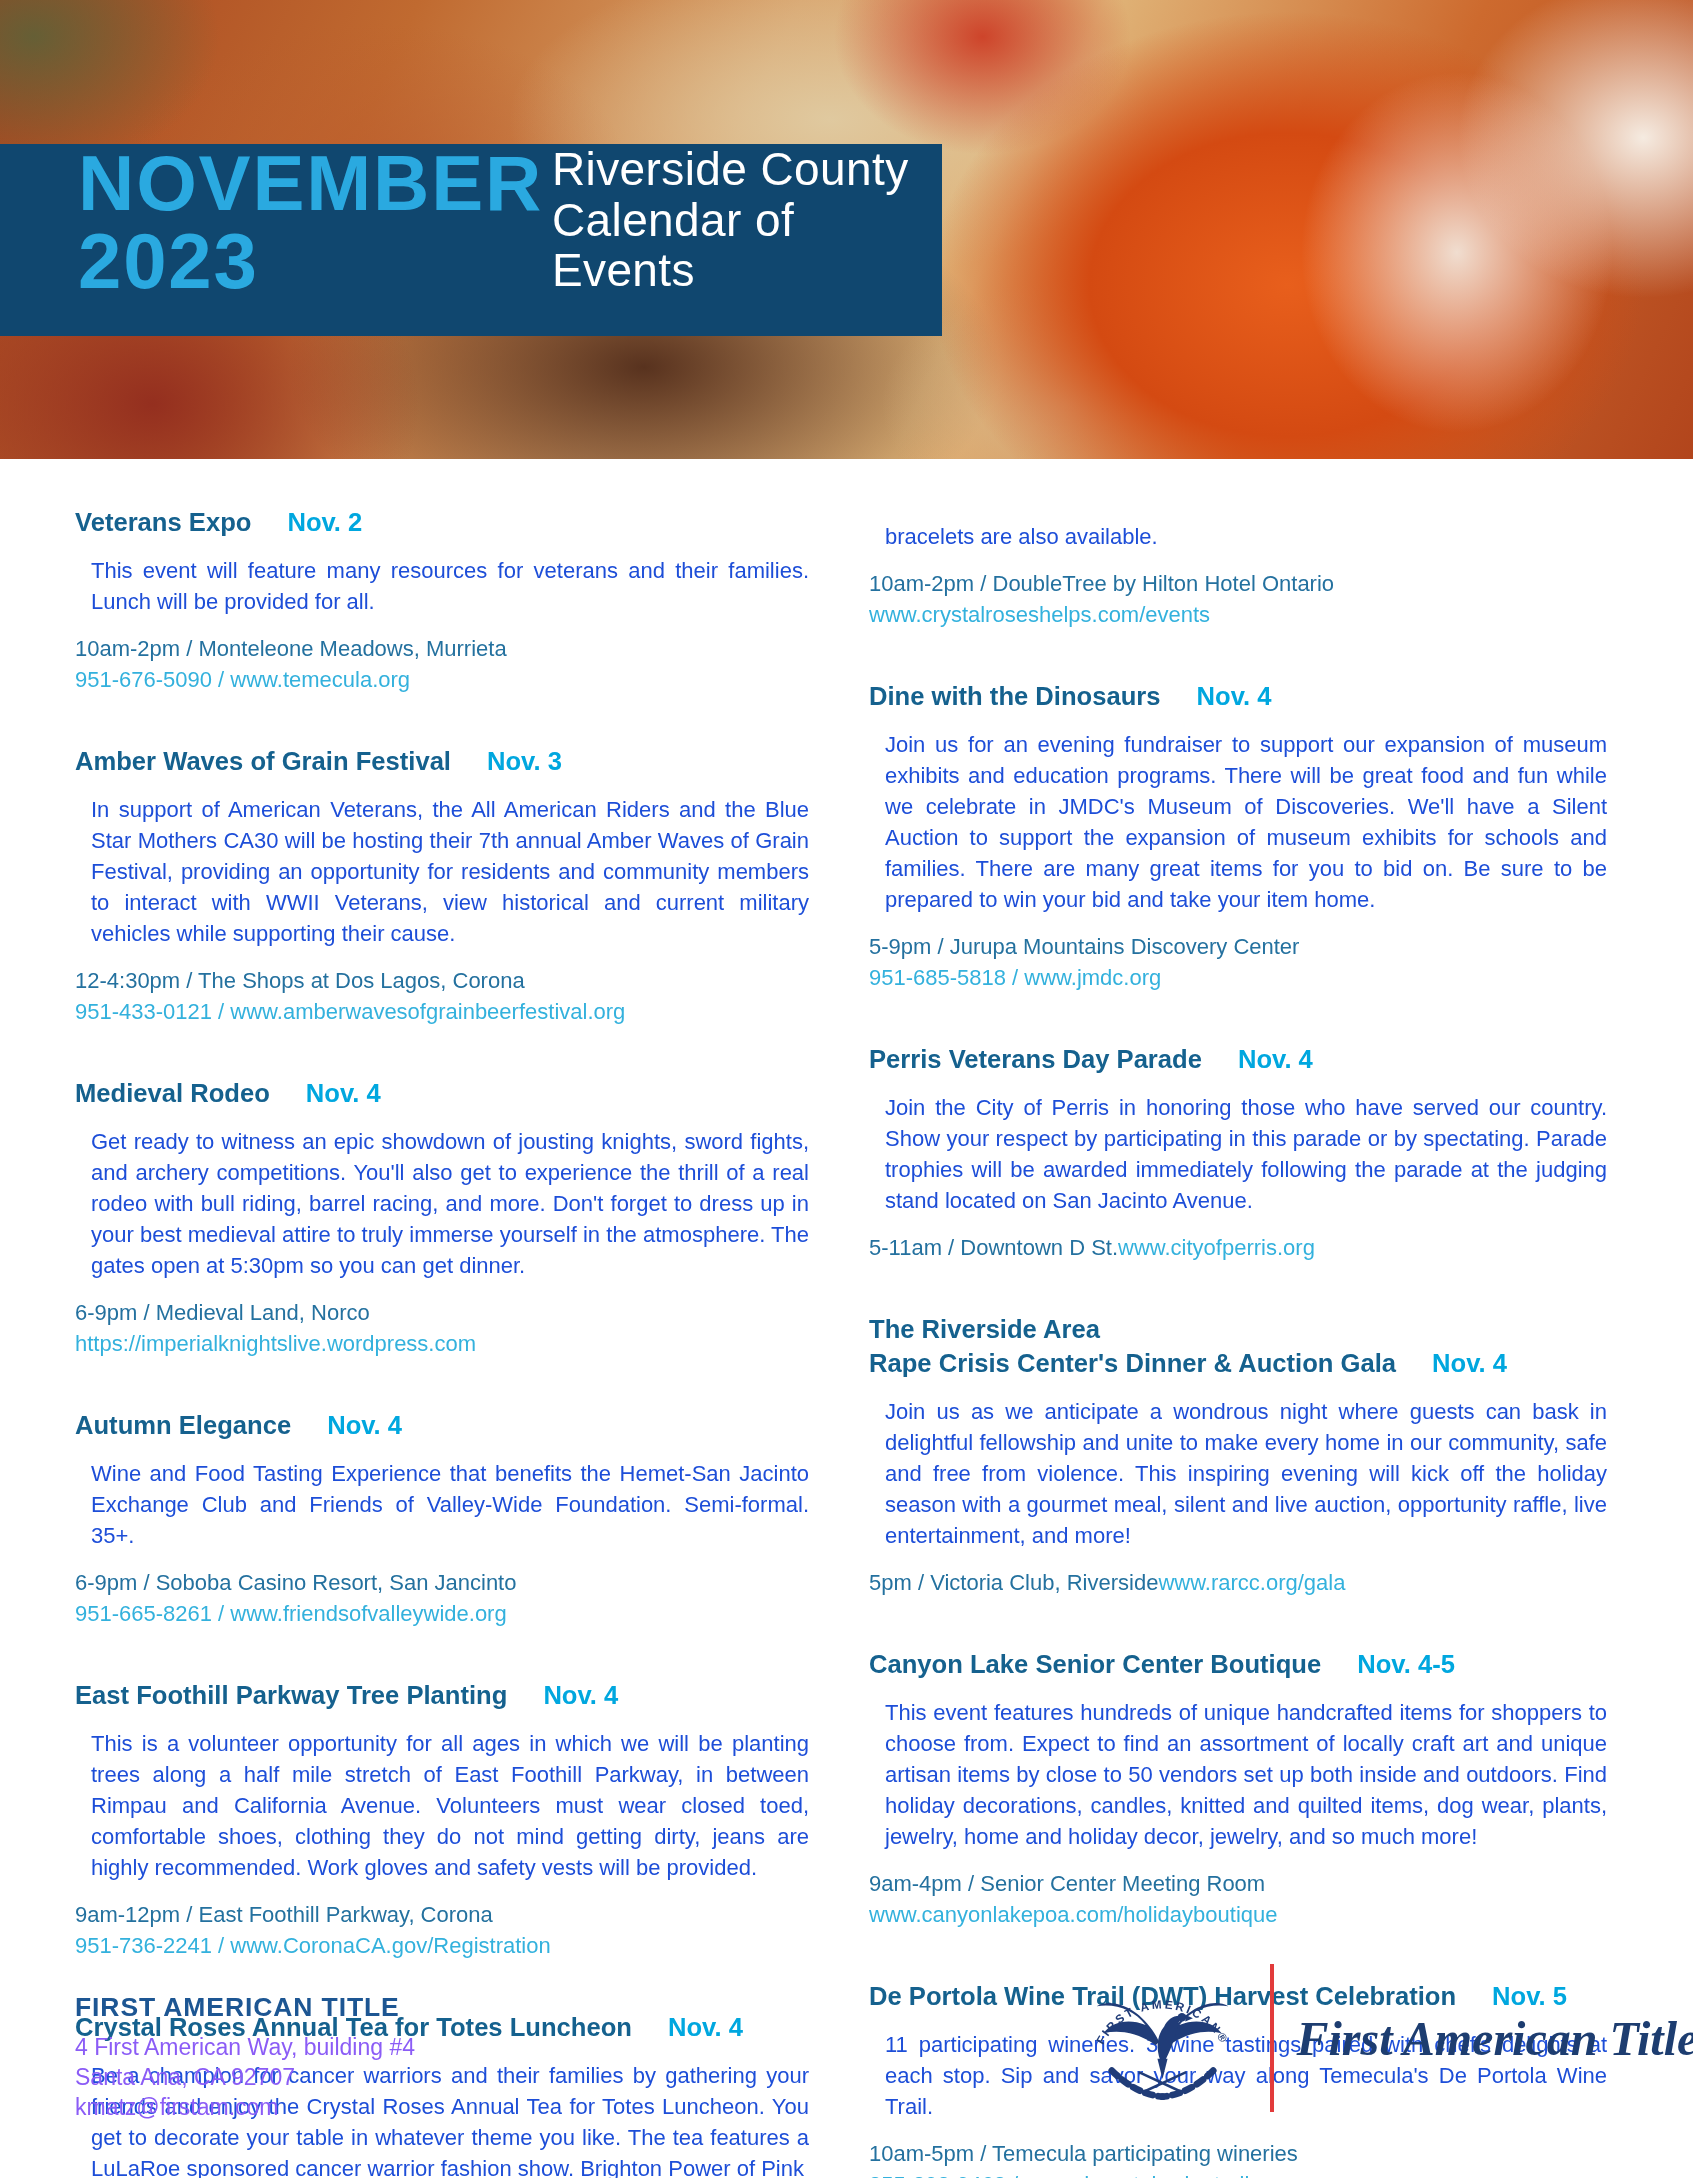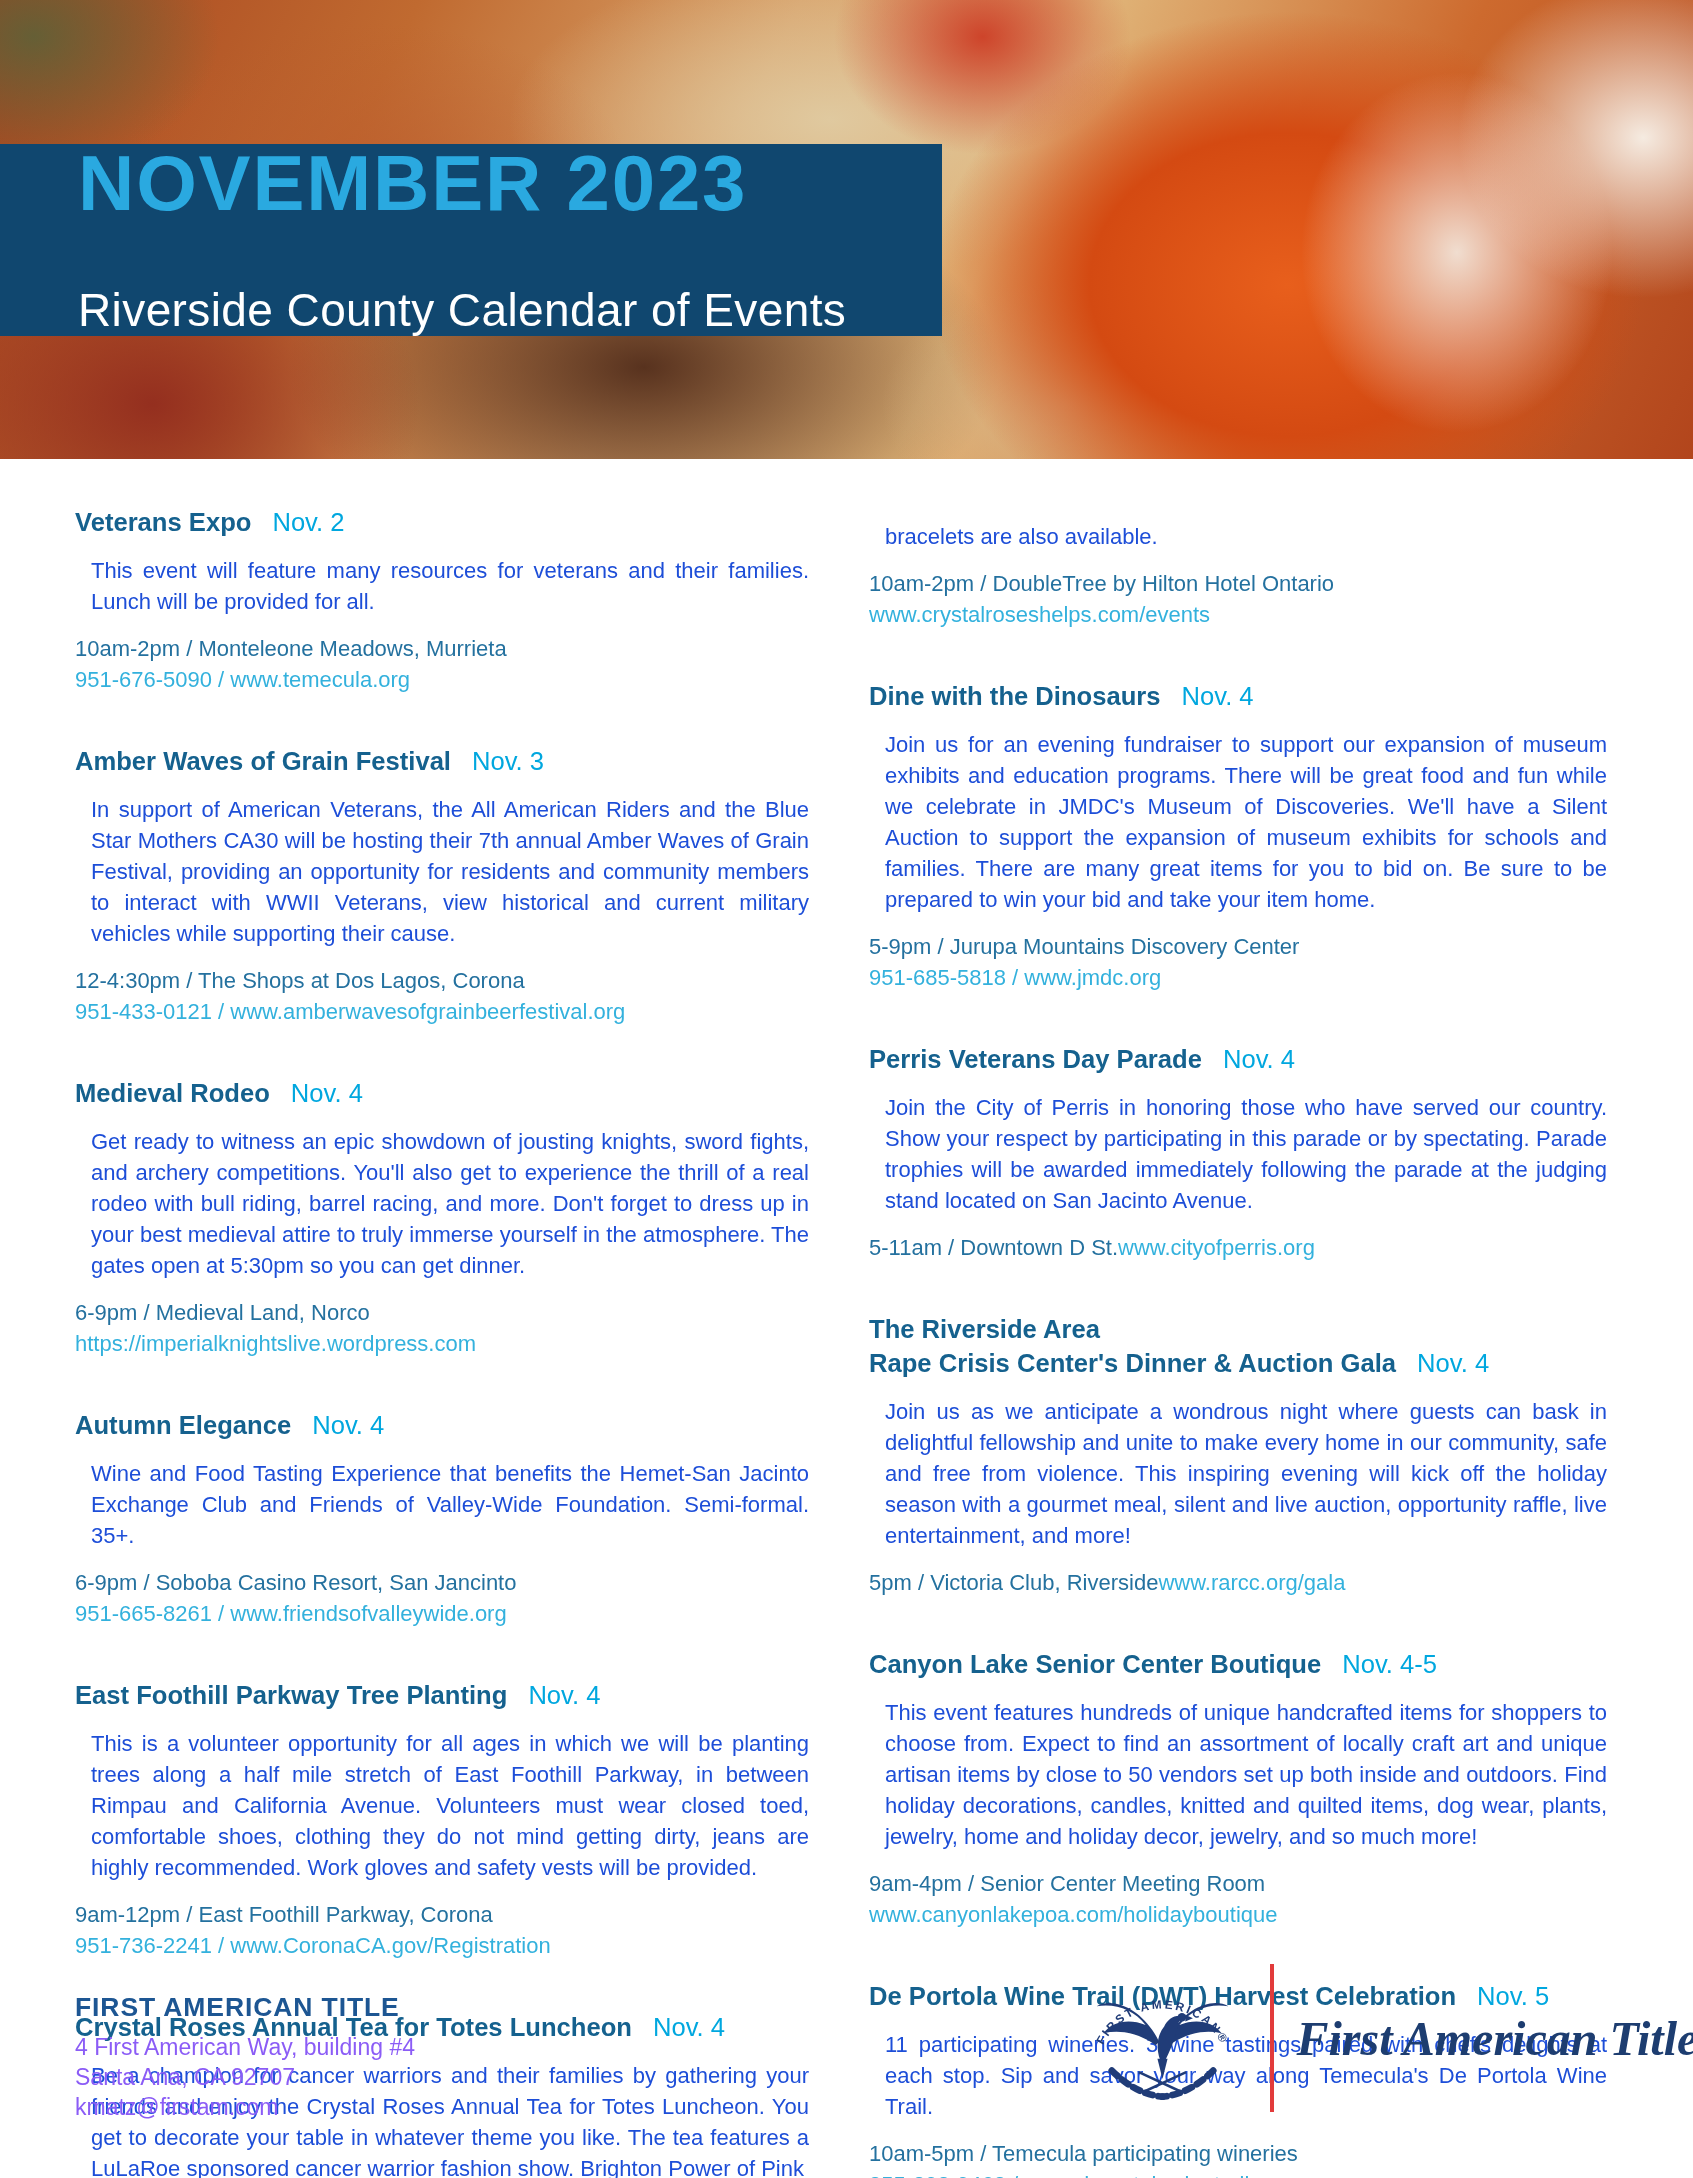--- a/index.html
+++ b/index.html
@@ -16,32 +16,32 @@
       radial-gradient(ellipse 459px 229px at 49% 26%, rgba(224,203,162,.95), rgba(224,203,162,0) 70%),
       radial-gradient(ellipse 265px 176px at 63% 88%, rgba(216,184,138,.9), rgba(216,184,138,0) 70%),
       radial-gradient(ellipse 371px 282px at 9% 88%, rgba(146,44,30,.95), rgba(146,44,30,0) 72%),
       radial-gradient(ellipse 265px 194px at 2% 8%, rgba(72,104,62,.7), rgba(72,104,62,0) 70%),
       radial-gradient(ellipse 494px 265px at 38% 80%, rgba(74,38,22,.9), rgba(74,38,22,0) 72%),
       radial-gradient(ellipse 371px 229px at 22% 40%, rgba(188,92,44,.8), rgba(188,92,44,0) 70%),
       linear-gradient(115deg,#a8451f 0%,#c06a30 22%,#d8a169 42%,#e0b478 58%,#cd6a2e 78%,#b2451c 100%);}
 
   
   .banner{position:absolute;left:0;top:144px;width:942px;height:192px;background:#10476f;
-          box-sizing:border-box;padding-left:78px;display:flex;flex-direction:column;
-          justify-content:space-between;gap:8.8px;}
+          box-sizing:border-box;padding-left:78px;display:flex;flex-direction:row;
+          justify-content:center;gap:8.8px;}
   .banner-month{color:#2aa9e0;font-size:78px;font-weight:bold;letter-spacing:1.8px;line-height:1;margin:0;}
   .banner-sub{color:#ffffff;font-size:46px;font-weight:normal;letter-spacing:0.4px;line-height:1.1;margin:0;}
 
   
   .content{position:absolute;left:75px;top:505px;width:1548px;display:grid;
            grid-template-columns:750px 754px;column-gap:44px;}
   .event{margin-bottom:49px;}
   .event:last-child{margin-bottom:0;}
   .event h3{margin:0 0 7px 0;font-size:25.6px;line-height:34px;font-weight:bold;color:#15618e;}
-  .event .date{color:#00a7df;font-weight:normal;margin-left:21px;white-space:nowrap;}
+  .event .date{color:#00a7df;font-weight:bold;margin-left:36px;white-space:nowrap;}
   .event .body{margin:16px;color:#1d4ed8;font-size:22px;line-height:31px;text-align:justify;}
   .event .sched{margin:0;color:#24719f;font-size:22px;line-height:31px;}
   .event .link{margin:0;color:#33b1dd;font-size:22px;line-height:31px;}
   .event .sched .inline-link{color:#33b1dd;}
 
   
   .footer-info{position:absolute;left:75px;top:1992px;}
   .footer-company{margin:0 0 8.8px 0;color:#1d5693;font-size:26.5px;font-weight:bold;letter-spacing:0.9px;}
   .footer-line{margin:0;color:#8b5cf6;font-size:23px;line-height:30px;}
   .logo{position:absolute;left:1078px;top:1964px;display:flex;align-items:center;gap:23px;}

